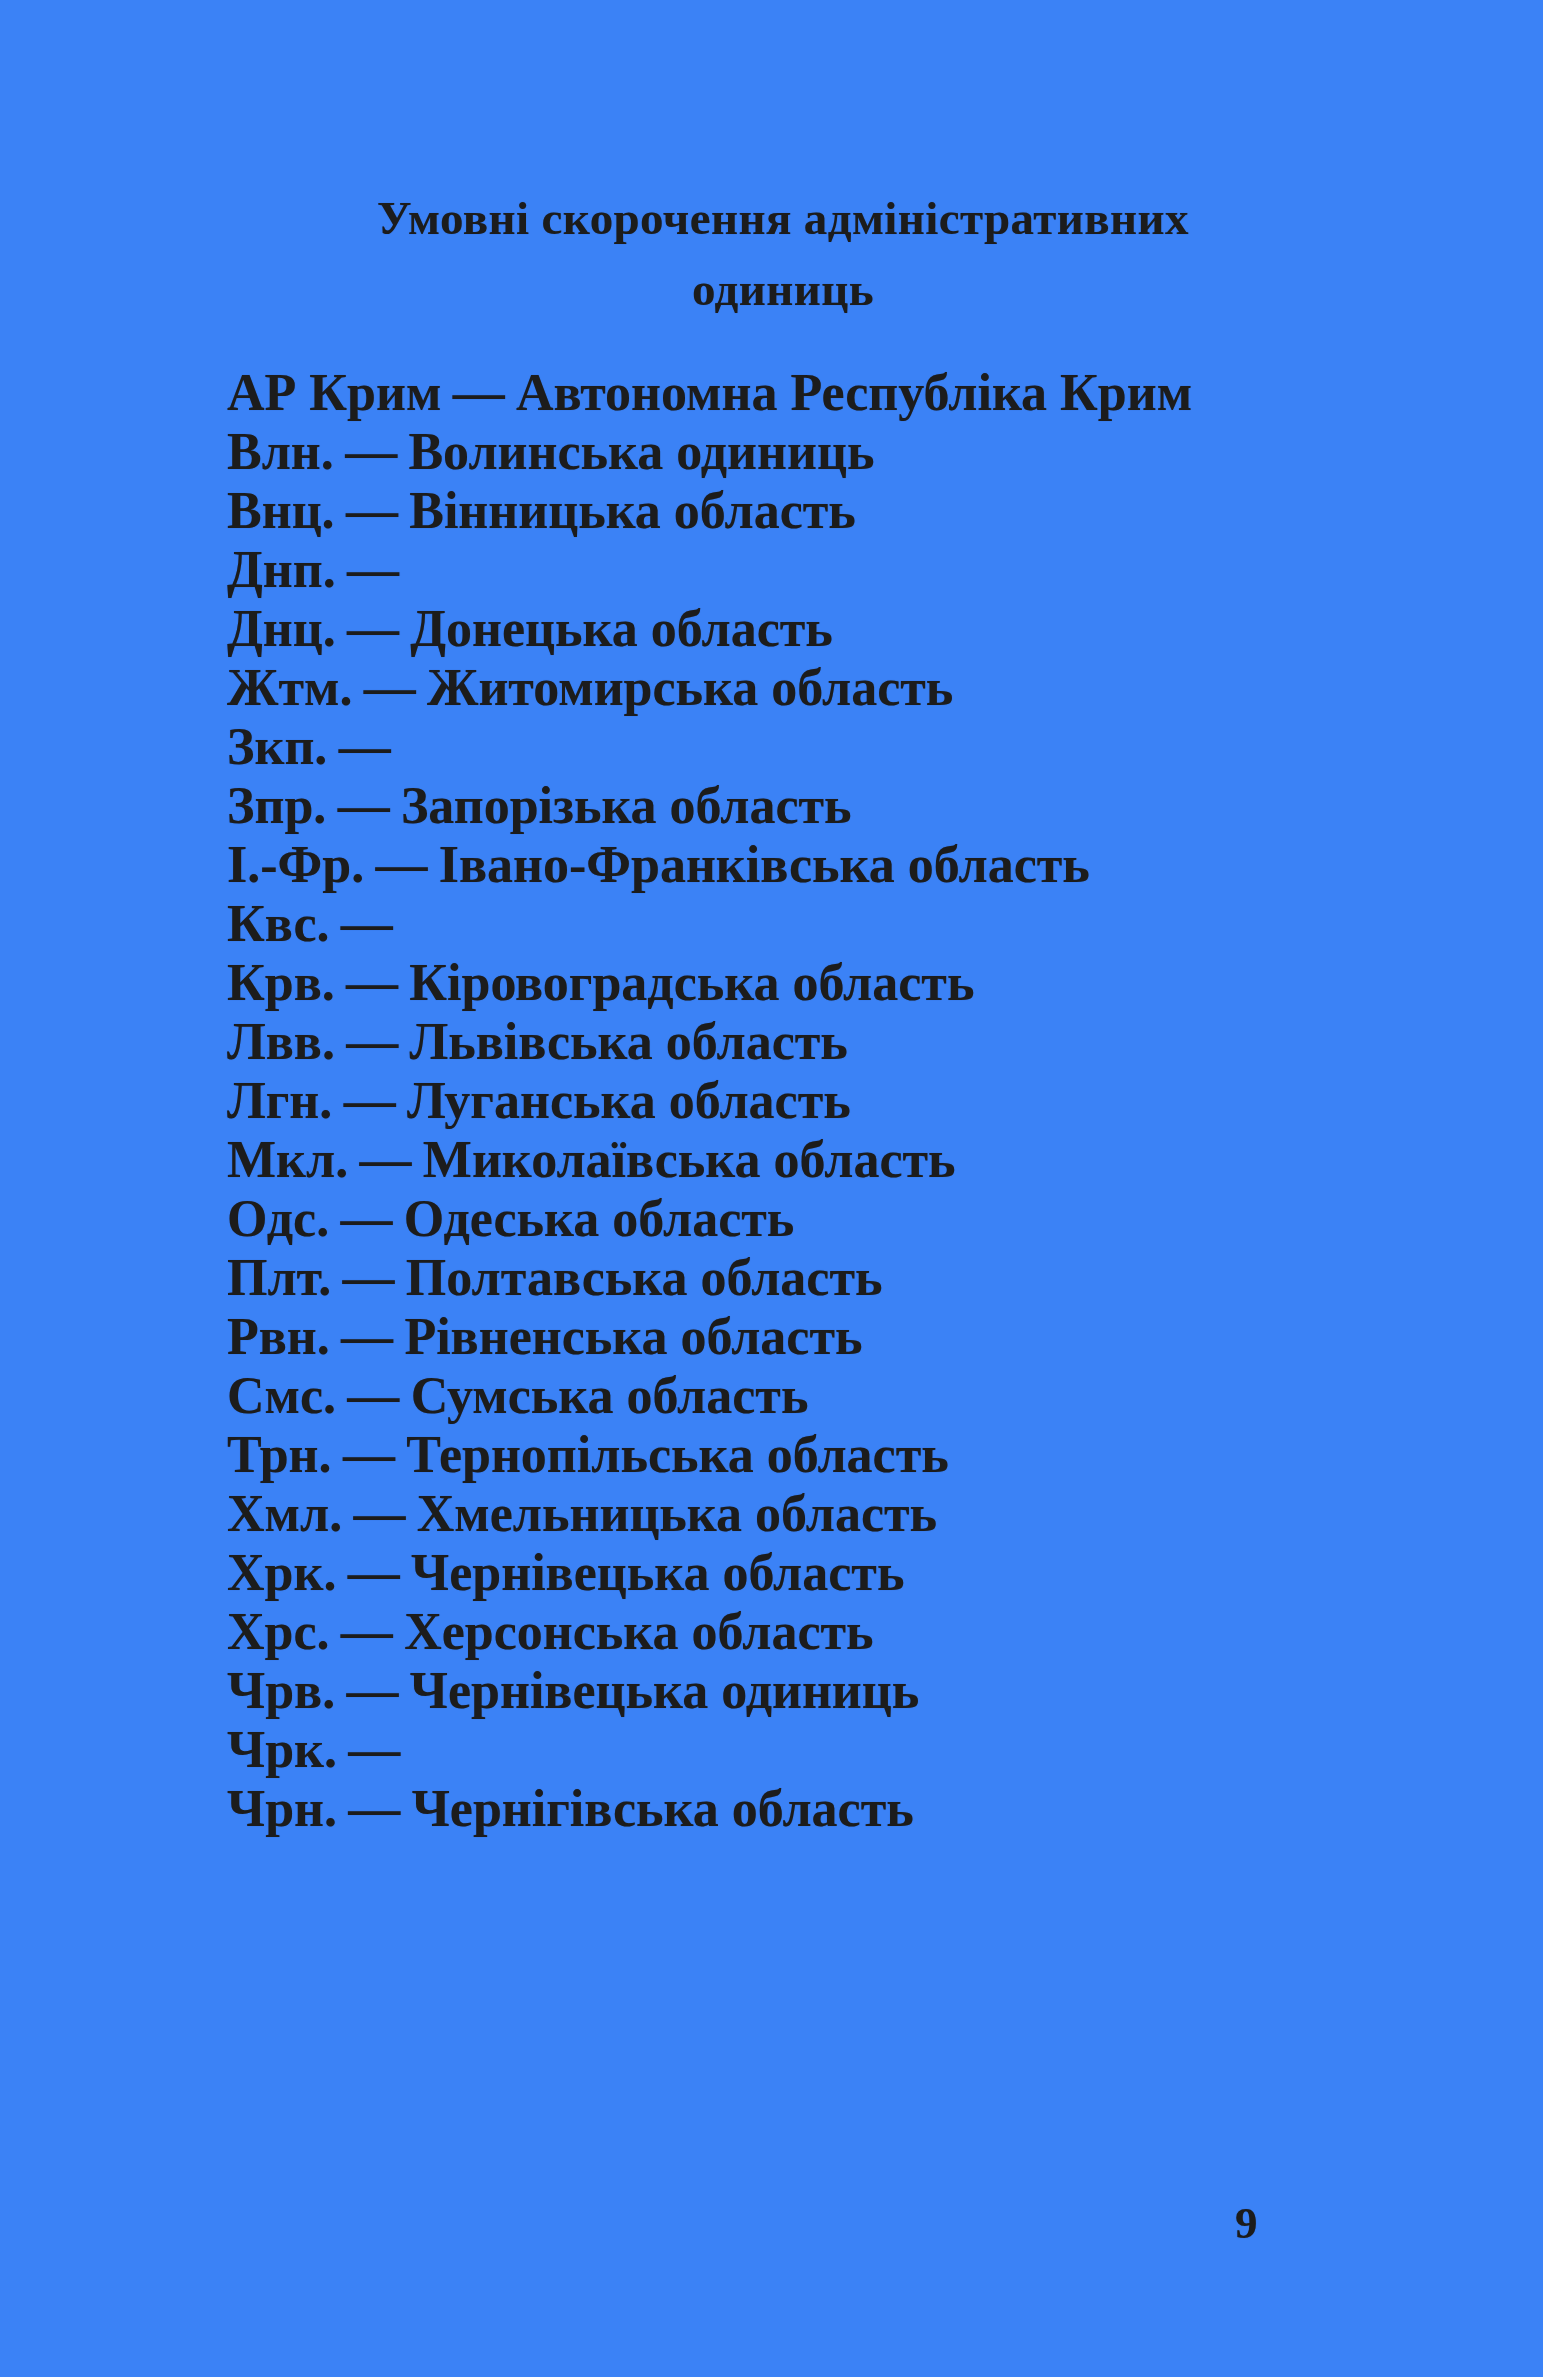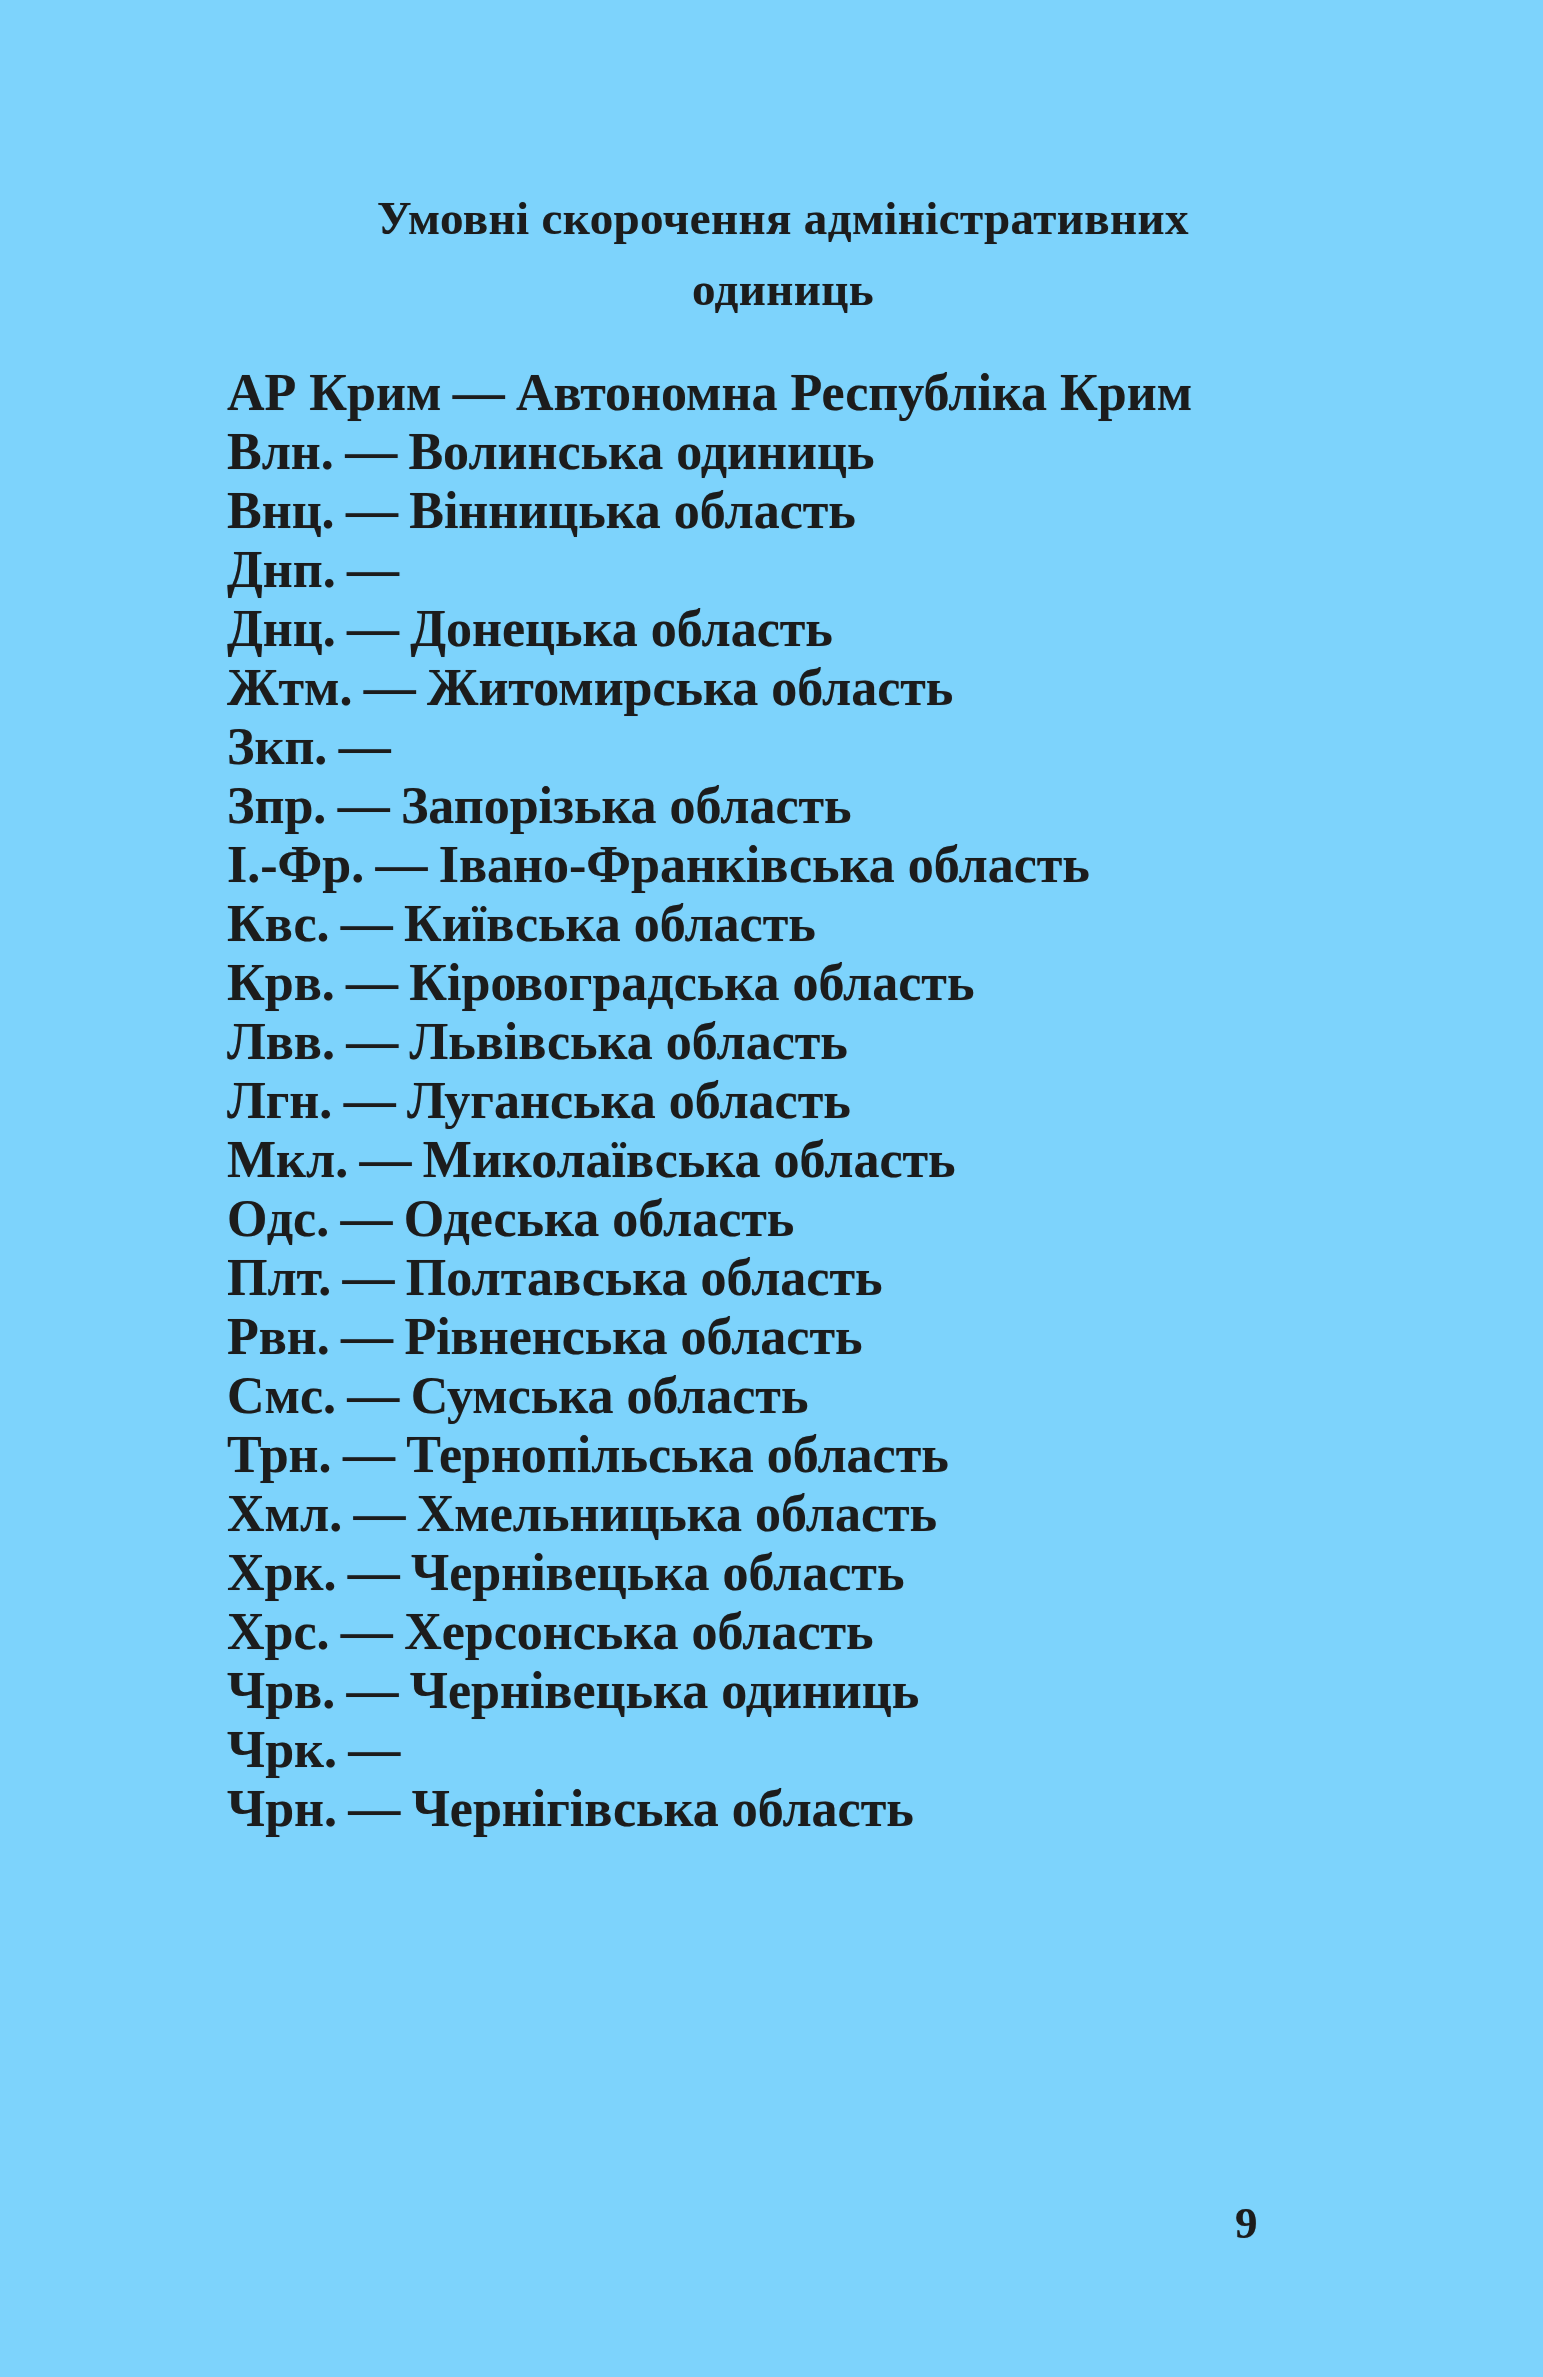--- a/index.html
+++ b/index.html
@@ -9,21 +9,21 @@
   }
   body {
     width: 1543px;
     height: 2377px;
     overflow: hidden;
   }
   .page {
     position: relative;
     width: 1543px;
     height: 2377px;
-    background: #7dd3fc;
+    background: #3b82f6;
     font-family: "Liberation Serif", "DejaVu Serif", serif;
     color: #1c1c1c;
     text-shadow: 0 0 0.8px rgba(20, 20, 20, 0.35); 
   }
   h1.title {
     position: absolute;
     top: 183px;
     left: 227px;
     width: 1112px;
     margin: 0;
@@ -120,21 +120,20 @@
 
     <div class="abbr-row">
       <span class="abbr">І.-Фр.</span>
       <span class="sep">—</span>
       <span class="name">Івано-Франківська область</span>
     </div>
 
     <div class="abbr-row">
       <span class="abbr">Квс.</span>
       <span class="sep">—</span>
-      <span class="name">Київська область</span>
     </div>
 
     <div class="abbr-row">
       <span class="abbr">Крв.</span>
       <span class="sep">—</span>
       <span class="name">Кіровоградська область</span>
     </div>
 
     <div class="abbr-row">
       <span class="abbr">Лвв.</span>

